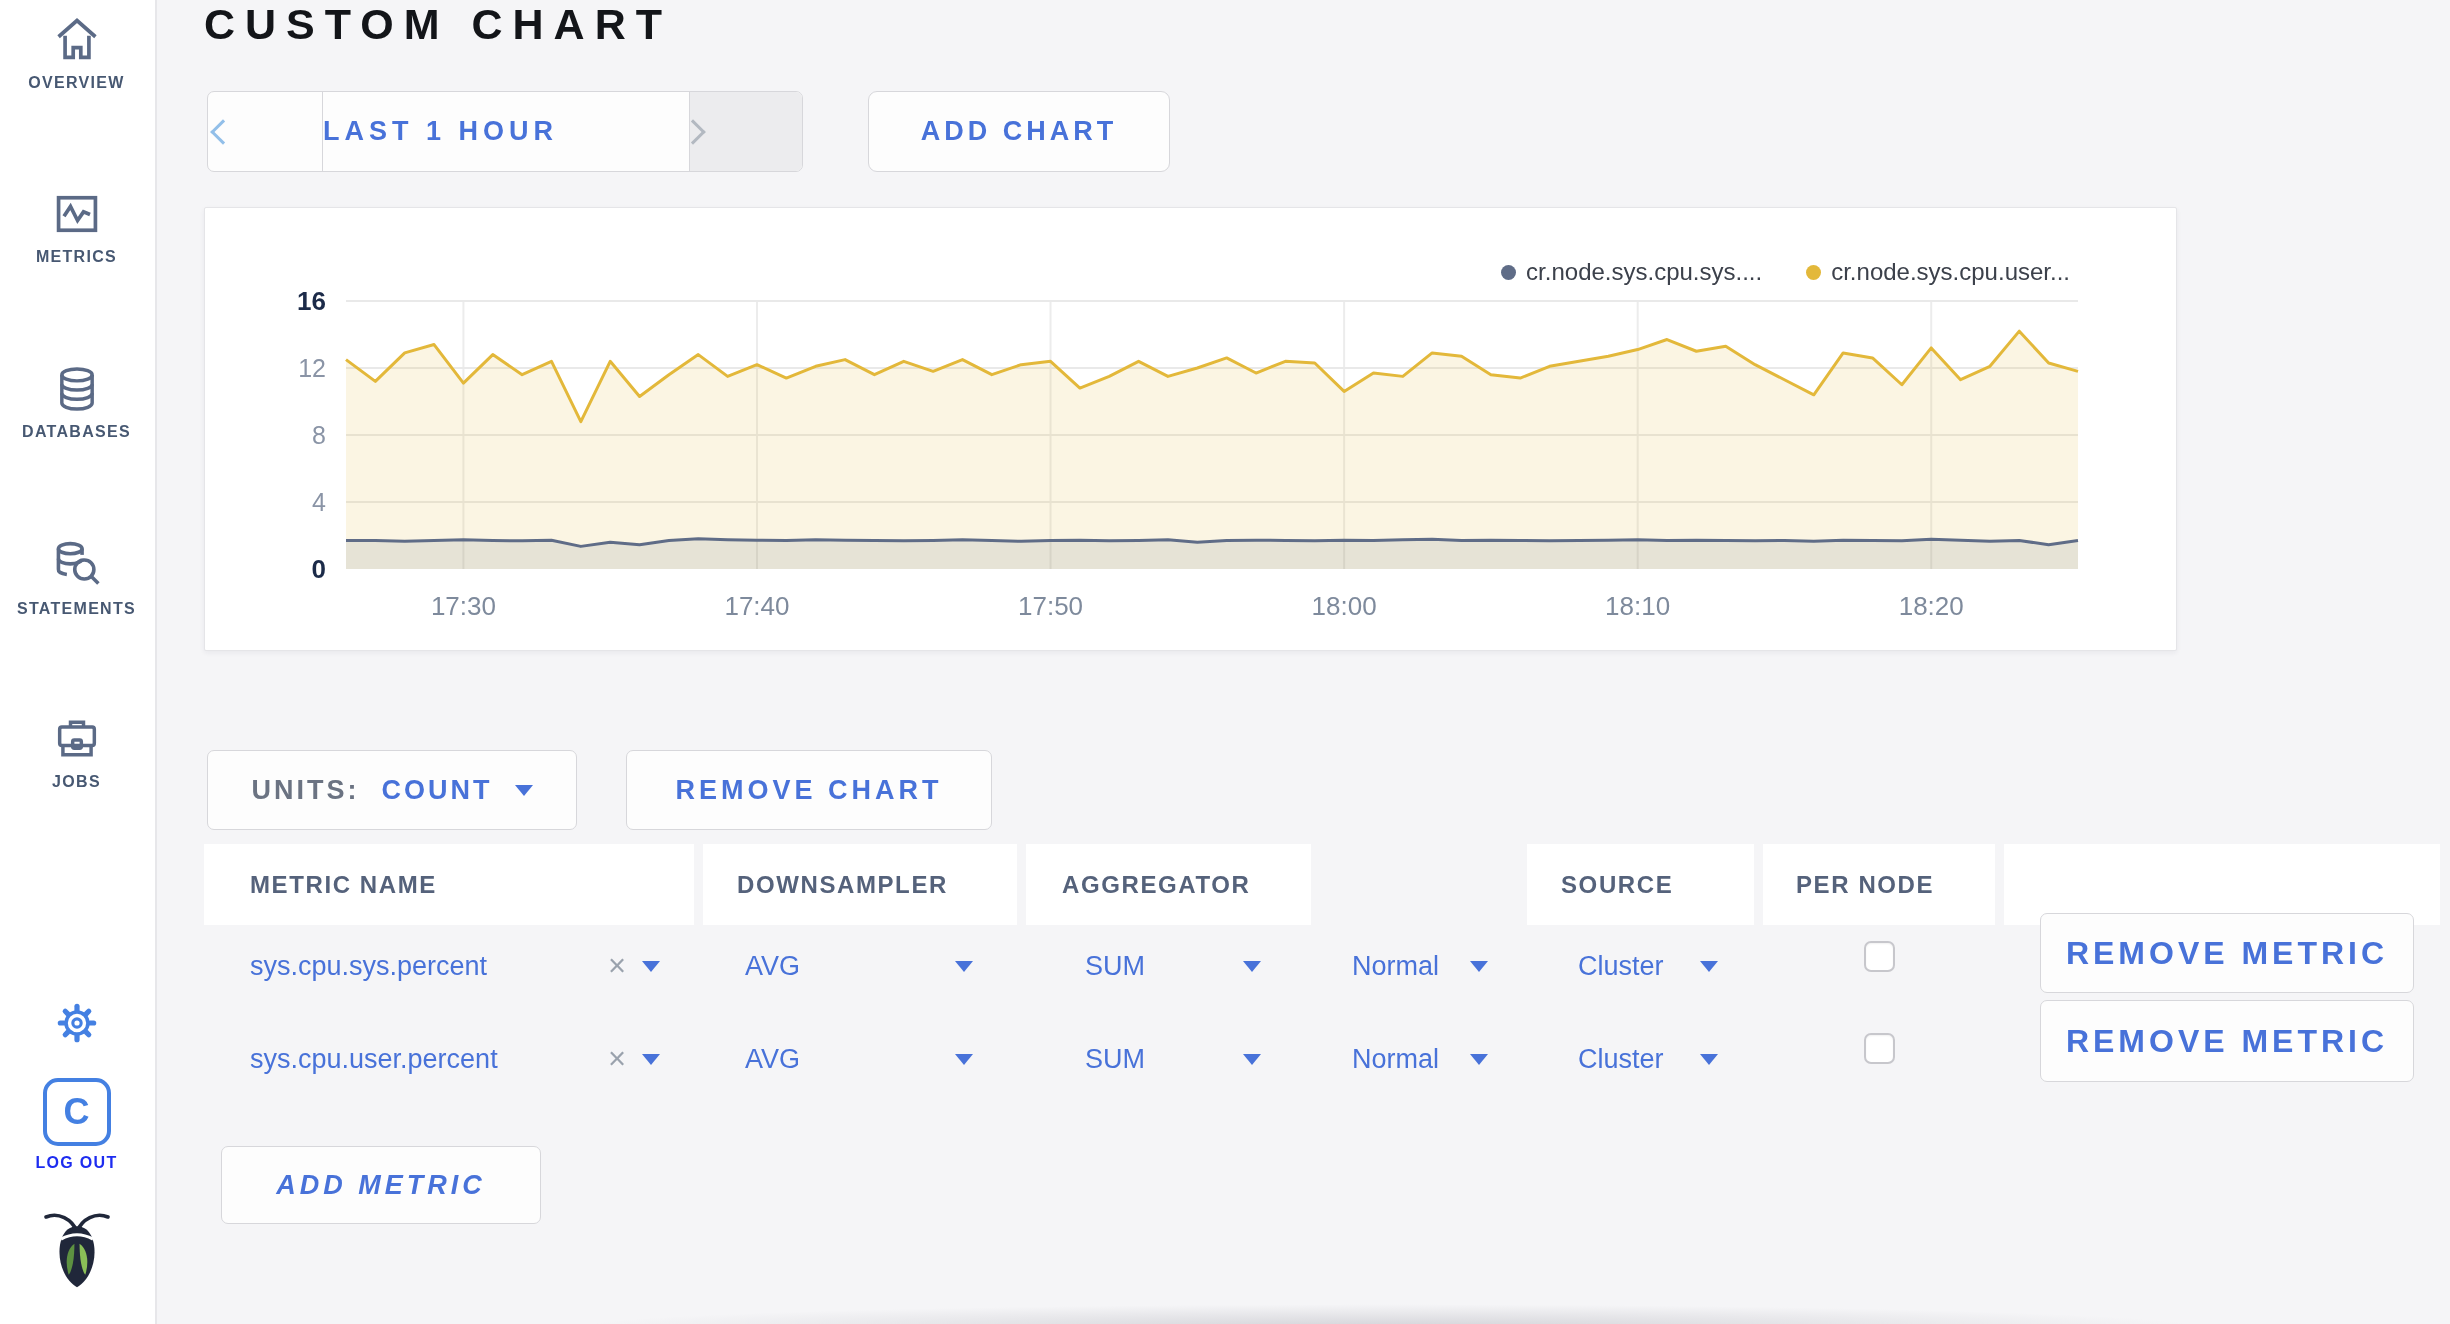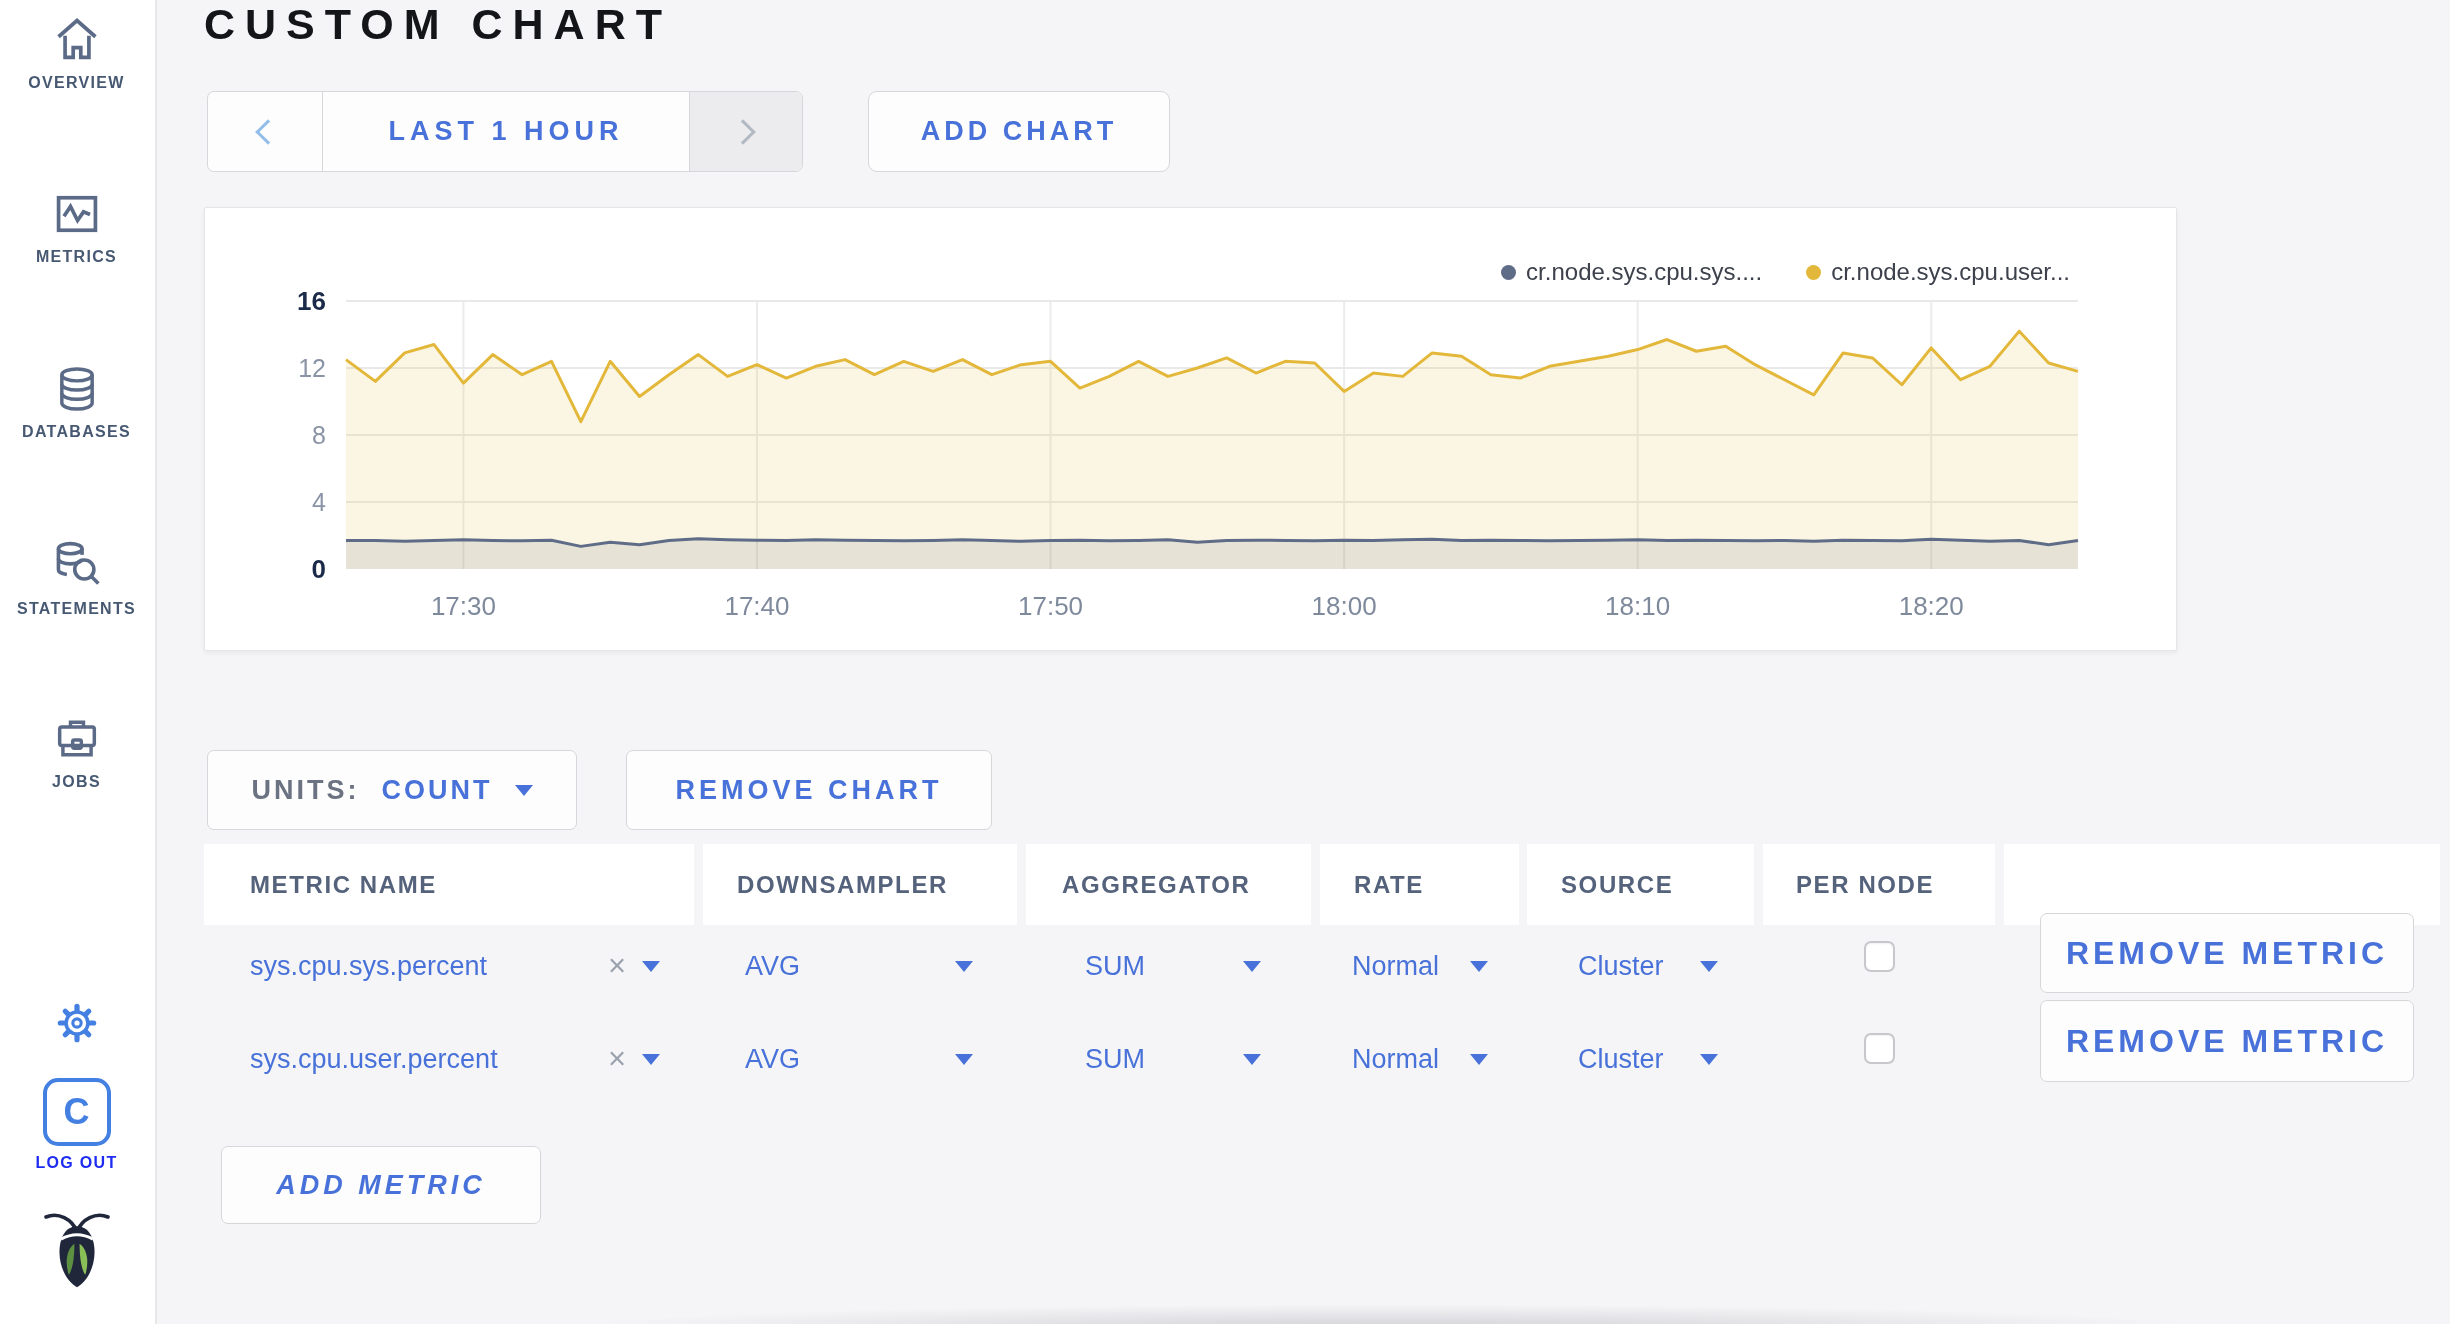--- a/index.html
+++ b/index.html
@@ -10,21 +10,21 @@
   .side-item{position:absolute;left:0;width:153px;text-align:center;cursor:pointer;}
   .side-item .ico{display:block;margin:0 auto;}
   .side-label{display:block;margin-top:8px;font-size:16px;font-weight:bold;color:#475872;letter-spacing:1.3px;}
   .logout-label{color:#1d2cf0;}
   .cbox{width:60px;height:60px;border:4.5px solid #4480e2;border-radius:15px;margin:0 auto;display:flex;align-items:center;justify-content:center;}
   .cbox span{font-size:36px;font-weight:bold;color:#4480e2;}
 
   
   .page-title{position:absolute;left:204px;top:0px;font-size:43px;font-weight:bold;letter-spacing:10px;color:#131519;}
   .time-group{position:absolute;left:207px;top:91px;width:596px;height:81px;background:#fdfdfd;border:1.5px solid #d7d7db;border-radius:7px;display:flex;box-sizing:border-box;overflow:hidden;}
-  .time-seg{display:flex;align-items:center;justify-content:center;box-sizing:border-box;cursor:pointer;}
+  .time-seg{display:flex;align-items:center;box-sizing:border-box;cursor:pointer;}
   .time-prev{width:114px;}
   .time-cur{flex:1;border-left:1.5px solid #d7d7db;border-right:1.5px solid #d7d7db;font-size:27px;font-weight:600;letter-spacing:5px;color:#4872d9;}
   .time-next{width:112px;background:#ececee;}
   .chev{display:inline-block;width:15px;height:15px;border-left:3.5px solid #92bfe9;border-bottom:3.5px solid #92bfe9;transform:rotate(45deg);margin-left:6px;}
   .chev.right{border-color:#b3b9c1;transform:rotate(-135deg);margin-left:-6px;}
   .btn{background:#fdfdfd;border:1.5px solid #d7d7db;border-radius:7px;color:#4872d9;font-weight:600;display:flex;align-items:center;justify-content:center;letter-spacing:4px;cursor:pointer;box-sizing:border-box;}
   .add-chart{position:absolute;left:868px;top:91px;width:302px;height:81px;font-size:27px;border-radius:9px;}
 
   
   .chart-card{position:absolute;left:204px;top:207px;width:1971px;height:442px;background:#ffffff;border:1px solid #e5e5e8;border-radius:2px;box-shadow:0 2px 5px rgba(40,40,60,0.06);}
@@ -212,23 +212,20 @@
 
   <div class="hcell" style="left:703px;width:314px;padding-left:34px">
       <span>DOWNSAMPLER</span>
     </div>
   <div class="hcell" style="left:204px;width:490px;padding-left:46px">
       <span>METRIC NAME</span>
     </div>
   <div class="hcell" style="left:1026px;width:285px;padding-left:36px">
       <span>AGGREGATOR</span>
     </div>
-  <div class="hcell" style="left:1320px;width:199px;padding-left:34px">
-      <span>RATE</span>
-    </div>
   <div class="hcell" style="left:1527px;width:227px;padding-left:34px">
       <span>SOURCE</span>
     </div>
   <div class="hcell" style="left:1763px;width:232px;padding-left:33px">
       <span>PER NODE</span>
     </div>
   <div class="hcell" style="left:2004px;width:436px"></div>
 
   <div>
     <div class="row-cell" style="left:250px;top:940px;width:410px;height:52px">

